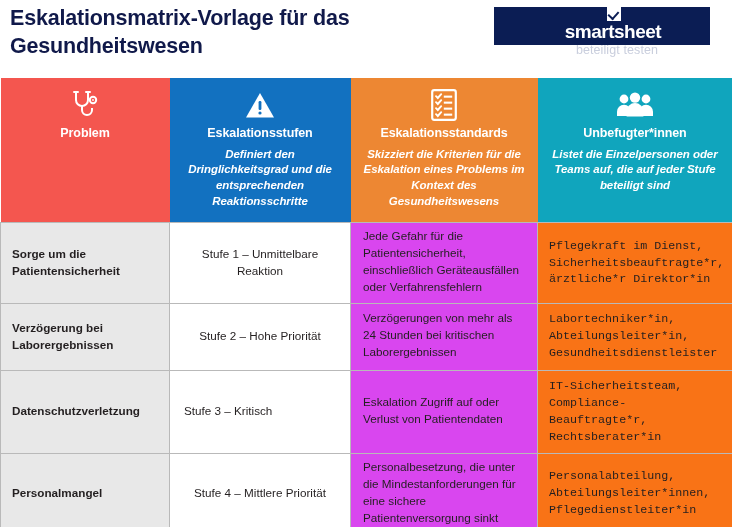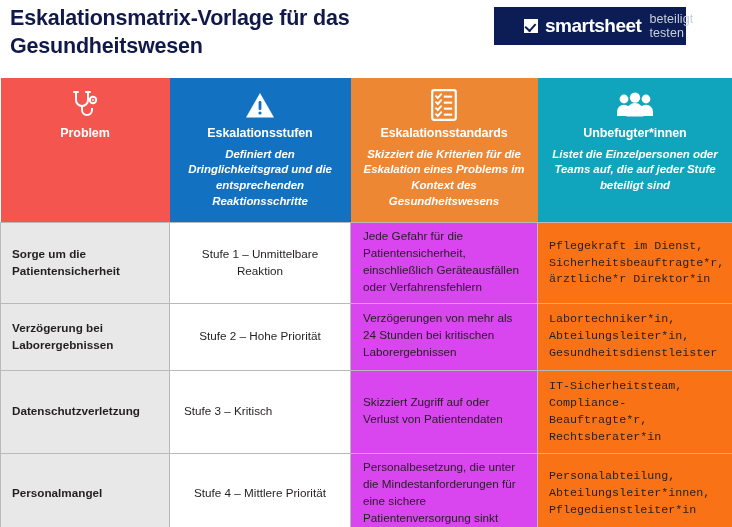--- a/index.html
+++ b/index.html
@@ -29,25 +29,26 @@
     width: 470px;
     font-size: 21.5px;
     font-weight: bold;
     line-height: 1.32;
     color: #10194a;
     letter-spacing: -0.2px;
   }
   .brand-badge {
     position: absolute;
     left: 494px; top: 7px;
-    width: 192px; height: 38px;
+    width: 216px; height: 38px;
     background: #0b1d54;
     display: flex;
     align-items: center;
     padding-left: 30px;
+    flex-direction: column;
   }
   .brand-check {
     width: 14px; height: 14px;
     background: #ffffff;
     position: relative;
     margin-right: 7px;
     flex: 0 0 auto;
   }
   .brand-check::after {
     content: "";
@@ -257,21 +258,21 @@
       <tr>
         <td class="b col-problem">Verzögerung bei Laborergebnissen</td>
         <td class="b col-level">Stufe 2 – Hohe Priorität</td>
         <td class="b col-standard">Verzögerungen von mehr als 24 Stunden bei kritischen Laborergebnissen</td>
         <td class="b col-participants">Labortechniker*in, Abteilungsleiter*in, Gesundheitsdienstleister</td>
       </tr>
 
       <tr>
         <td class="b col-problem">Datenschutzverletzung</td>
         <td class="b col-level left">Stufe 3 – Kritisch</td>
-        <td class="b col-standard">Skizziert Zugriff auf oder Verlust von Patientendaten</td>
+        <td class="b col-standard">Eskalation Zugriff auf oder Verlust von Patientendaten</td>
         <td class="b col-participants">IT-Sicherheitsteam, Compliance-Beauftragte*r, Rechtsberater*in</td>
       </tr>
 
       <tr class="row-tall">
         <td class="b col-problem">Personalmangel</td>
         <td class="b col-level">Stufe 4 – Mittlere Priorität</td>
         <td class="b col-standard">Personalbesetzung, die unter die Mindestanforderungen für eine sichere Patientenversorgung sinkt</td>
         <td class="b col-participants">Personalabteilung, Abteilungsleiter*innen, Pflegedienstleiter*in</td>
       </tr>
 

